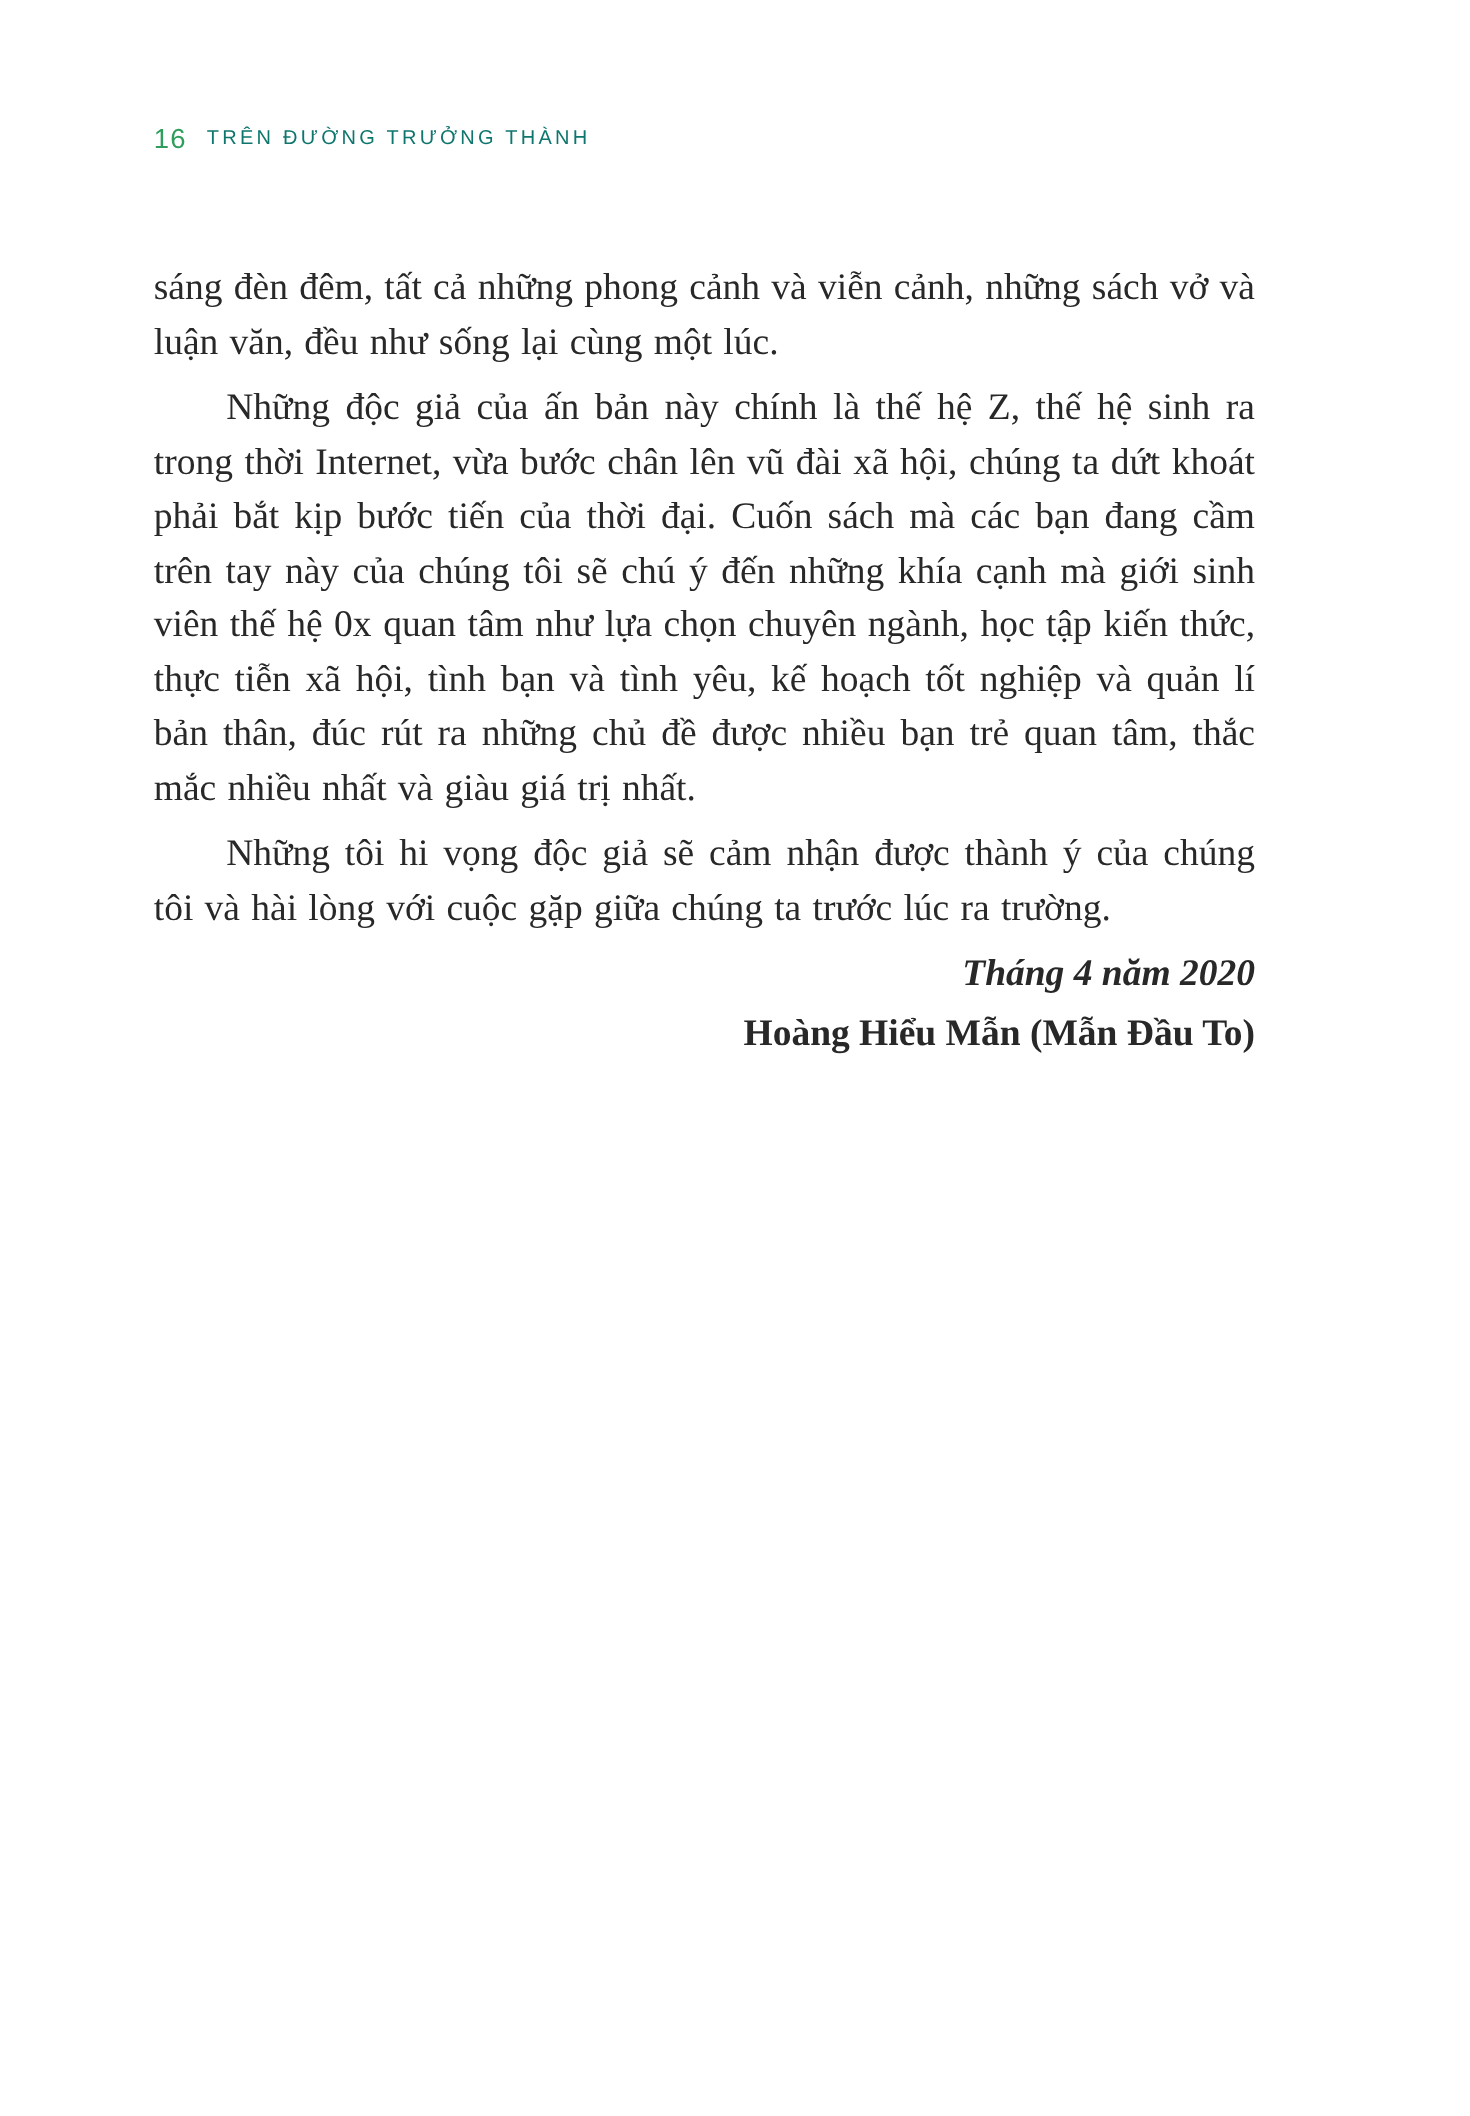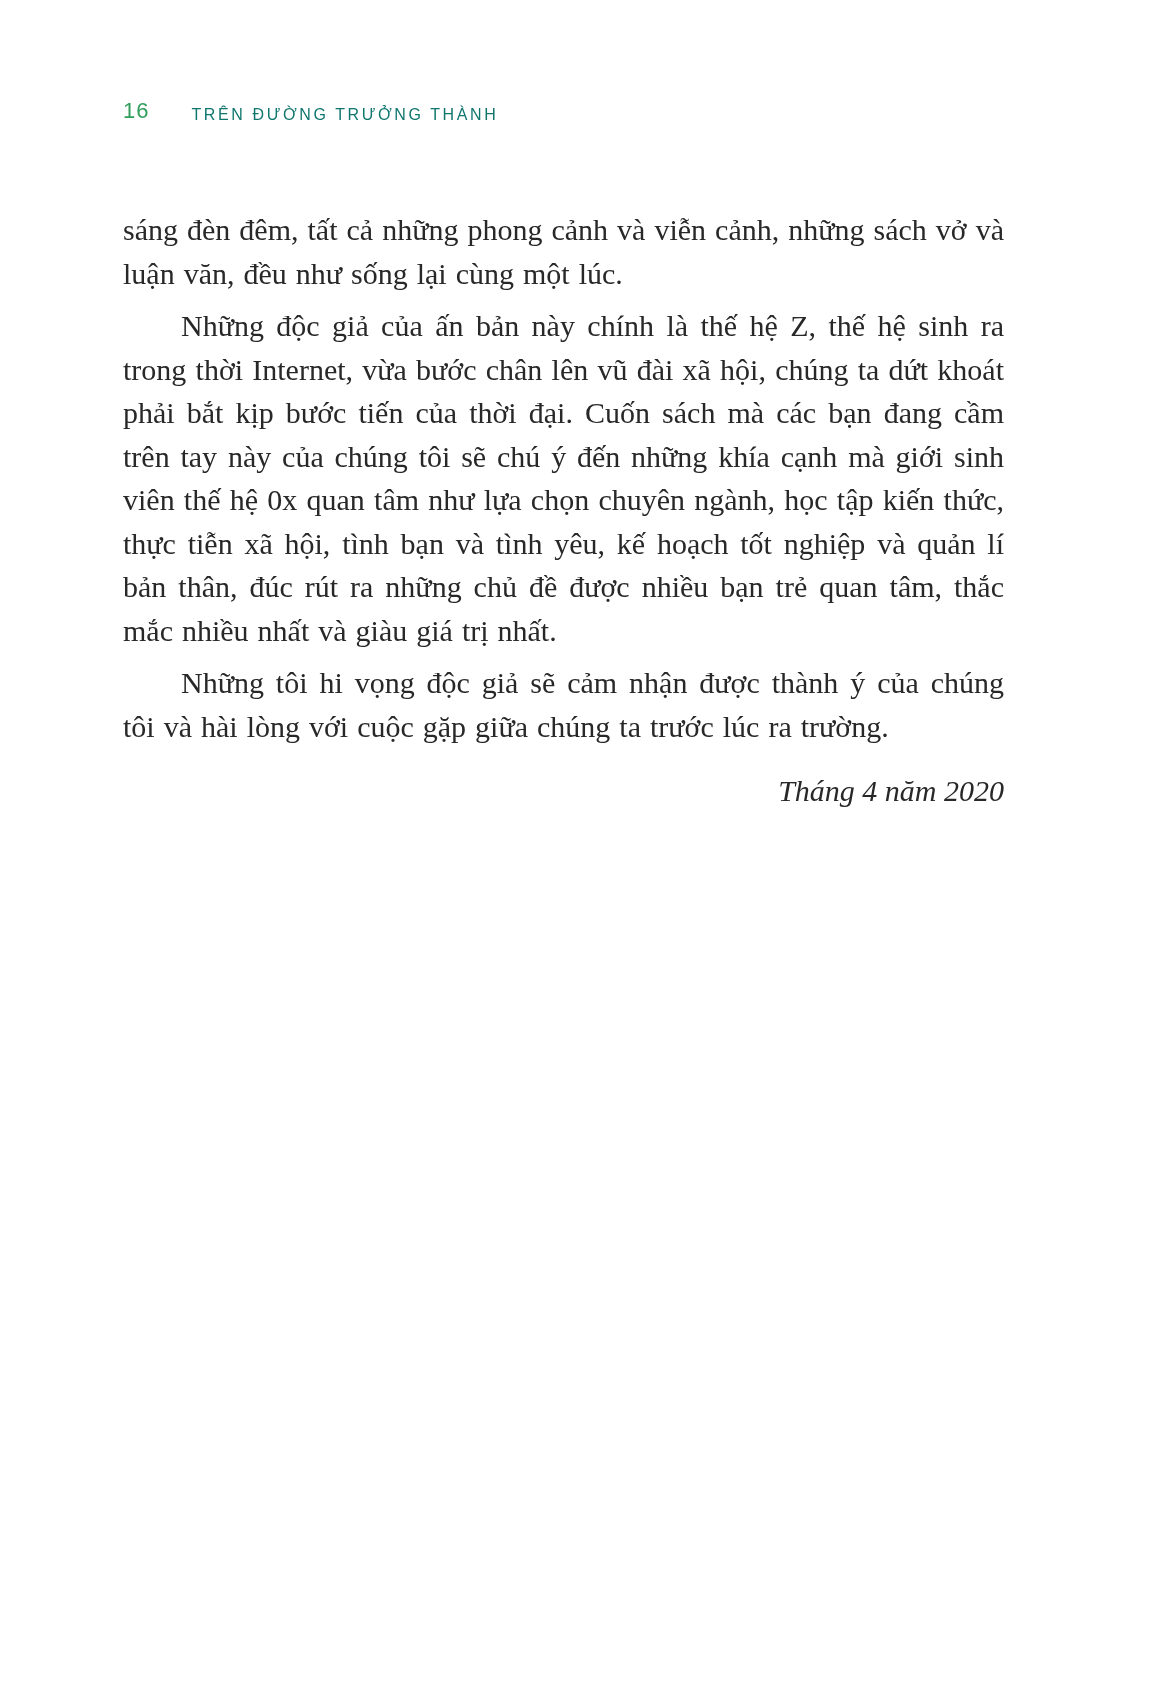--- a/index.html
+++ b/index.html
@@ -11,22 +11,22 @@
     position: relative;
     width: 1176px;
     height: 1693px;
     background: #ffffff;
     box-sizing: border-box;
     padding: 98px 172px 0 123px;
     overflow: hidden;
   }
   .running-header {
     display: flex;
-    align-items: flex-end;
-    gap: 42px;
+    align-items: center;
+    gap: 16px;
     font-family: "Liberation Sans", sans-serif;
   }
   .page-number {
     font-size: 22px;
     font-weight: 500;
     letter-spacing: 1px;
   }
   .header-title {
     font-size: 16px;
     font-weight: 500;
@@ -42,23 +42,24 @@
   }
   .body-par {
     margin: 0 0 9px 0;
     text-align: justify;
     word-spacing: 1.5px;
   }
   .body-par.indent {
     text-indent: 58px;
   }
   .date-line {
-    margin: 21px 0 0 0;
+    margin: 9px 0 0 0;
     text-align: right;
     font-style: italic;
+    font-weight: bold;
   }
   .signature-line {
     margin: 4px 0 0 0;
     text-align: right;
     font-weight: bold;
   }
 </style>
 </head>
 <body>
 
@@ -67,15 +68,16 @@
   <div class="running-header">
     <span class="page-number" style="color: rgb(47, 158, 92);">16</span>
     <span class="header-title" style="color: #0f766e;">TRÊN ĐƯỜNG TRƯỞNG THÀNH</span>
   </div>
 
   <div class="body-text" style="color: rgb(40, 40, 40);">
     <p class="body-par">sáng đèn đêm, tất cả những phong cảnh và viễn cảnh, những sách vở và luận văn, đều như sống lại cùng một lúc.</p>
     <p class="body-par indent">Những độc giả của ấn bản này chính là thế hệ Z, thế hệ sinh ra trong thời Internet, vừa bước chân lên vũ đài xã hội, chúng ta dứt khoát phải bắt kịp bước tiến của thời đại. Cuốn sách mà các bạn đang cầm trên tay này của chúng tôi sẽ chú ý đến những khía cạnh mà giới sinh viên thế hệ 0x quan tâm như lựa chọn chuyên ngành, học tập kiến thức, thực tiễn xã hội, tình bạn và tình yêu, kế hoạch tốt nghiệp và quản lí bản thân, đúc rút ra những chủ đề được nhiều bạn trẻ quan tâm, thắc mắc nhiều nhất và giàu giá trị nhất.</p>
     <p class="body-par indent">Những tôi hi vọng độc giả sẽ cảm nhận được thành ý của chúng tôi và hài lòng với cuộc gặp giữa chúng ta trước lúc ra trường.</p>
     <p class="date-line">Tháng 4 năm 2020</p>
+    <p class="signature-line">Hoàng Hiểu Mẫn (Mẫn Đầu To)</p>
   </div>
 
 </div>
 
 </body></html>

